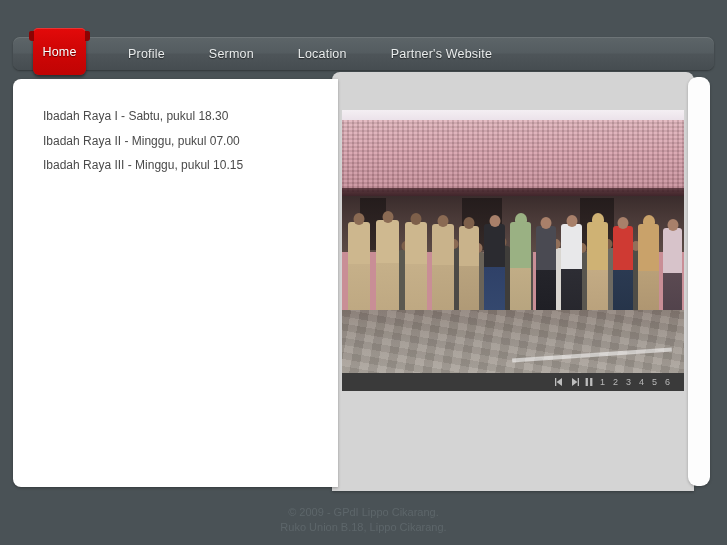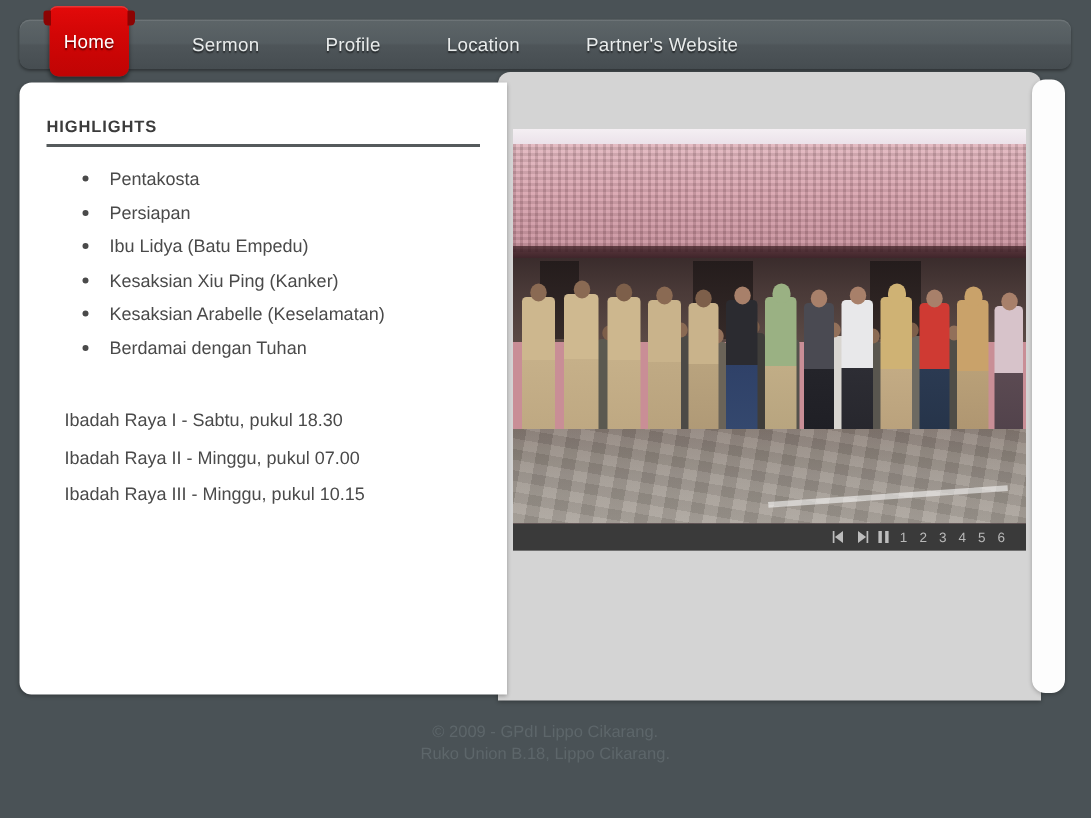--- a/index.html
+++ b/index.html
@@ -7,20 +7,21 @@
     margin: 0; padding: 0;
     width: 727px; height: 545px;
     overflow: hidden;
     background: #4a5256;
     font-family: "Liberation Sans", sans-serif;
   }
   #page {
     position: relative;
     width: 727px; height: 411px;
     background: #4a5256;
+    margin-top: 24px;
   }
 
   
   #navbar {
     position: absolute;
     left: 13px; top: 13px;
     width: 701px; height: 33px;
     background: linear-gradient(to bottom, #5d6568 0%, #545c60 48%, #4e5559 52%, #464d51 100%);
     border-radius: 7px;
     box-shadow: inset 0 1px 0 rgba(255,255,255,0.10), 0 1px 2px rgba(0,0,0,0.35);
@@ -274,43 +275,32 @@
 </style>
 </head>
 <body>
 
 <div id="page">
 
   <div id="navbar">
     <ul id="nav-list">
       <li class="nav-item active">Home</li>
       <li id="nav-spacer"></li>
+      <li class="nav-item">Profile</li>
       <li class="nav-item">Sermon</li>
-      <li class="nav-item">Profile</li>
       <li class="nav-item">Location</li>
       <li class="nav-item">Partner's Website</li>
     </ul>
   </div>
 
   <div id="gray-panel"></div>
   <div id="white-edge"></div>
 
   <div id="white-panel">
 
-    <div class="section" id="highlights-section">
-      <div class="section-title">HIGHLIGHTS</div>
-      <ul id="highlights-list">
-        <li>Pentakosta</li>
-        <li>Persiapan</li>
-        <li>Ibu Lidya (Batu Empedu)</li>
-        <li>Kesaksian Xiu Ping (Kanker)</li>
-        <li>Kesaksian Arabelle (Keselamatan)</li>
-        <li>Berdamai dengan Tuhan</li>
-      </ul>
-    </div>
 
     <div class="section" id="service-section">
       <ul id="service-list">
         <li>Ibadah Raya I - Sabtu, pukul 18.30</li>
         <li>Ibadah Raya II - Minggu, pukul 07.00</li>
         <li>Ibadah Raya III - Minggu, pukul 10.15</li>
       </ul>
     </div>
 
 

